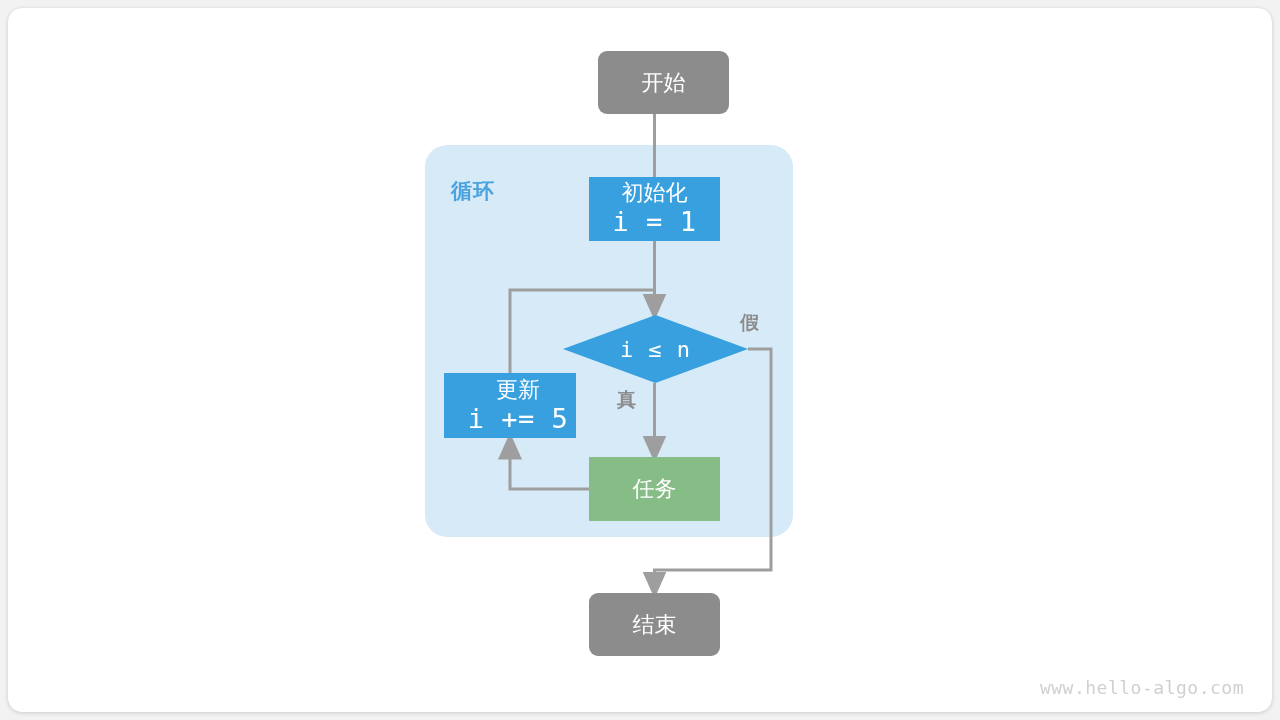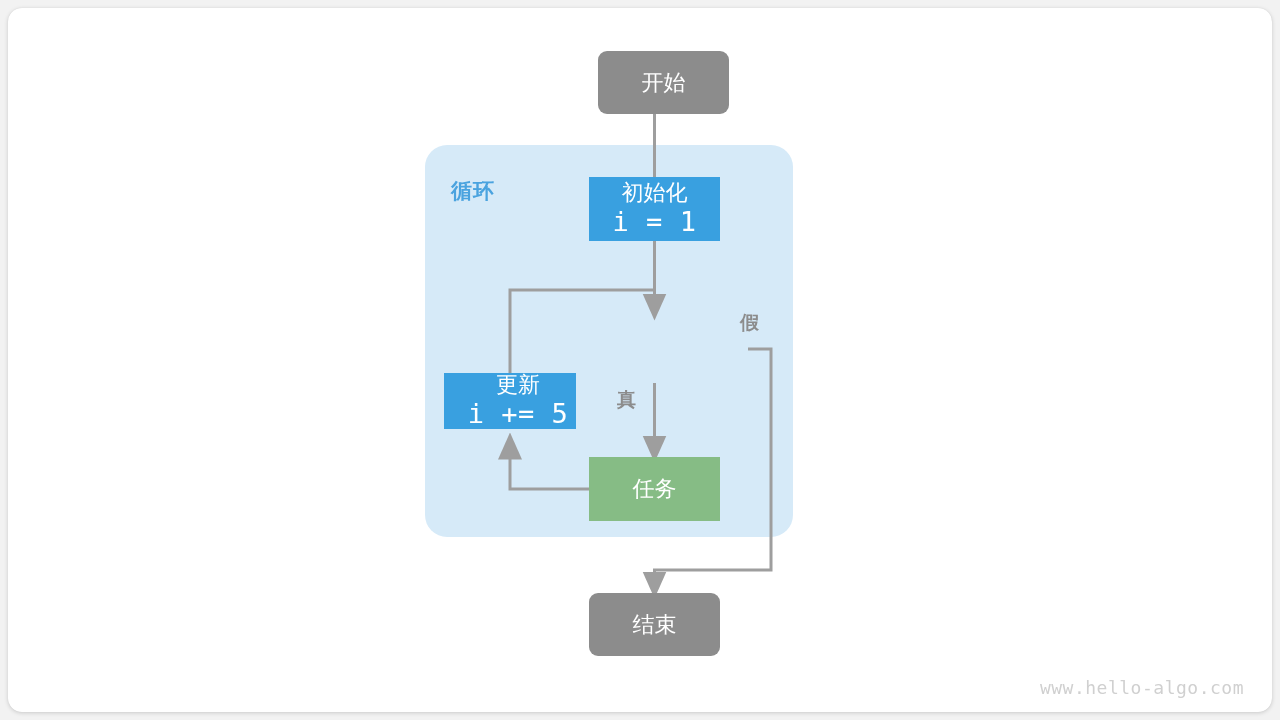--- a/index.html
+++ b/index.html
@@ -103,21 +103,21 @@
   .node-process-green { background: #86bc85; }
 
   
   #node-start { left: 589px; top: 51px; width: 131px; height: 63px; margin-left: 9px; }
   #node-end   { left: 589px; top: 593px; width: 131px; height: 63px; }
 
   
   #node-init { left: 589px; top: 177px; width: 131px; height: 64px; }
 
   
-  #node-update { left: 444px; top: 373px; width: 132px; height: 56px; padding-left: 16px; }
+  #node-update { left: 444px; top: 373px; width: 132px; height: 65px; padding-left: 16px; }
 
   
   #node-task { left: 589px; top: 457px; width: 131px; height: 64px; }
 
   
   #node-cond {
     position: absolute;
     left: 563px;
     top: 315px;
     width: 185px;
@@ -196,20 +196,24 @@
 
     <div id="node-start" class="node node-terminal">
       <span class="title">开始</span>
     </div>
 
     <div id="node-init" class="node node-process-blue">
       <span class="title">初始化</span>
       <span class="code">i = 1</span>
     </div>
 
+    <div id="node-cond">
+      <div class="diamond-shape"></div>
+      <div class="diamond-text">i ≤ n</div>
+    </div>
 
     <div id="node-update" class="node node-process-blue">
       <span class="title">更新</span>
       <span class="code">i += 5</span>
     </div>
 
     <div id="node-task" class="node node-process-green">
       <span class="title">任务</span>
     </div>
 

